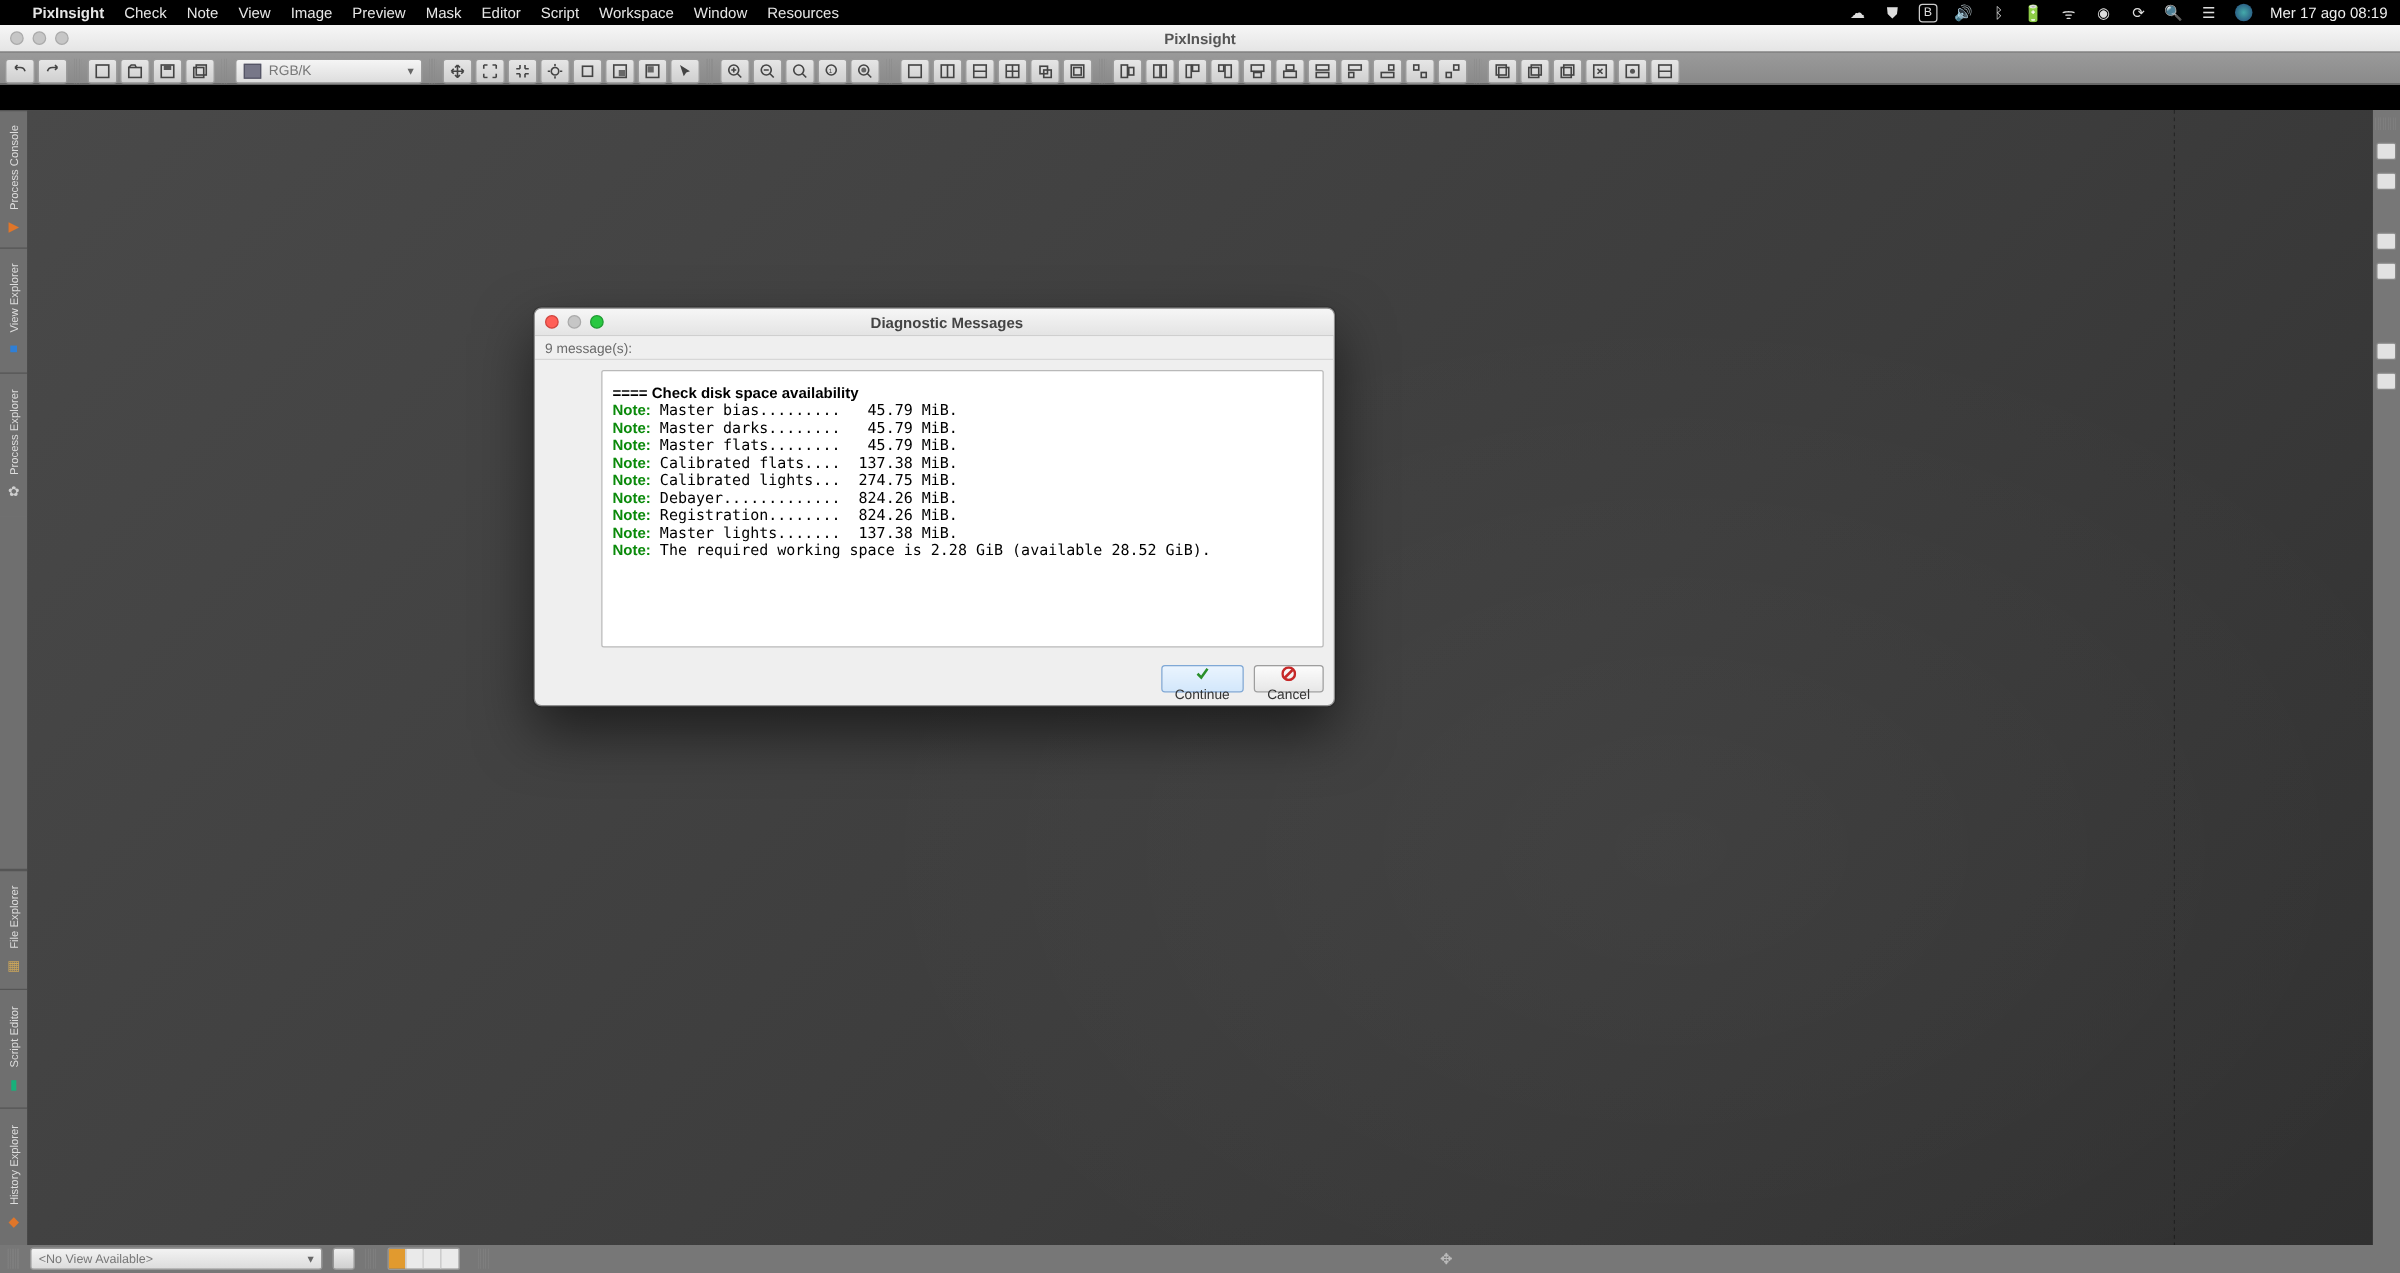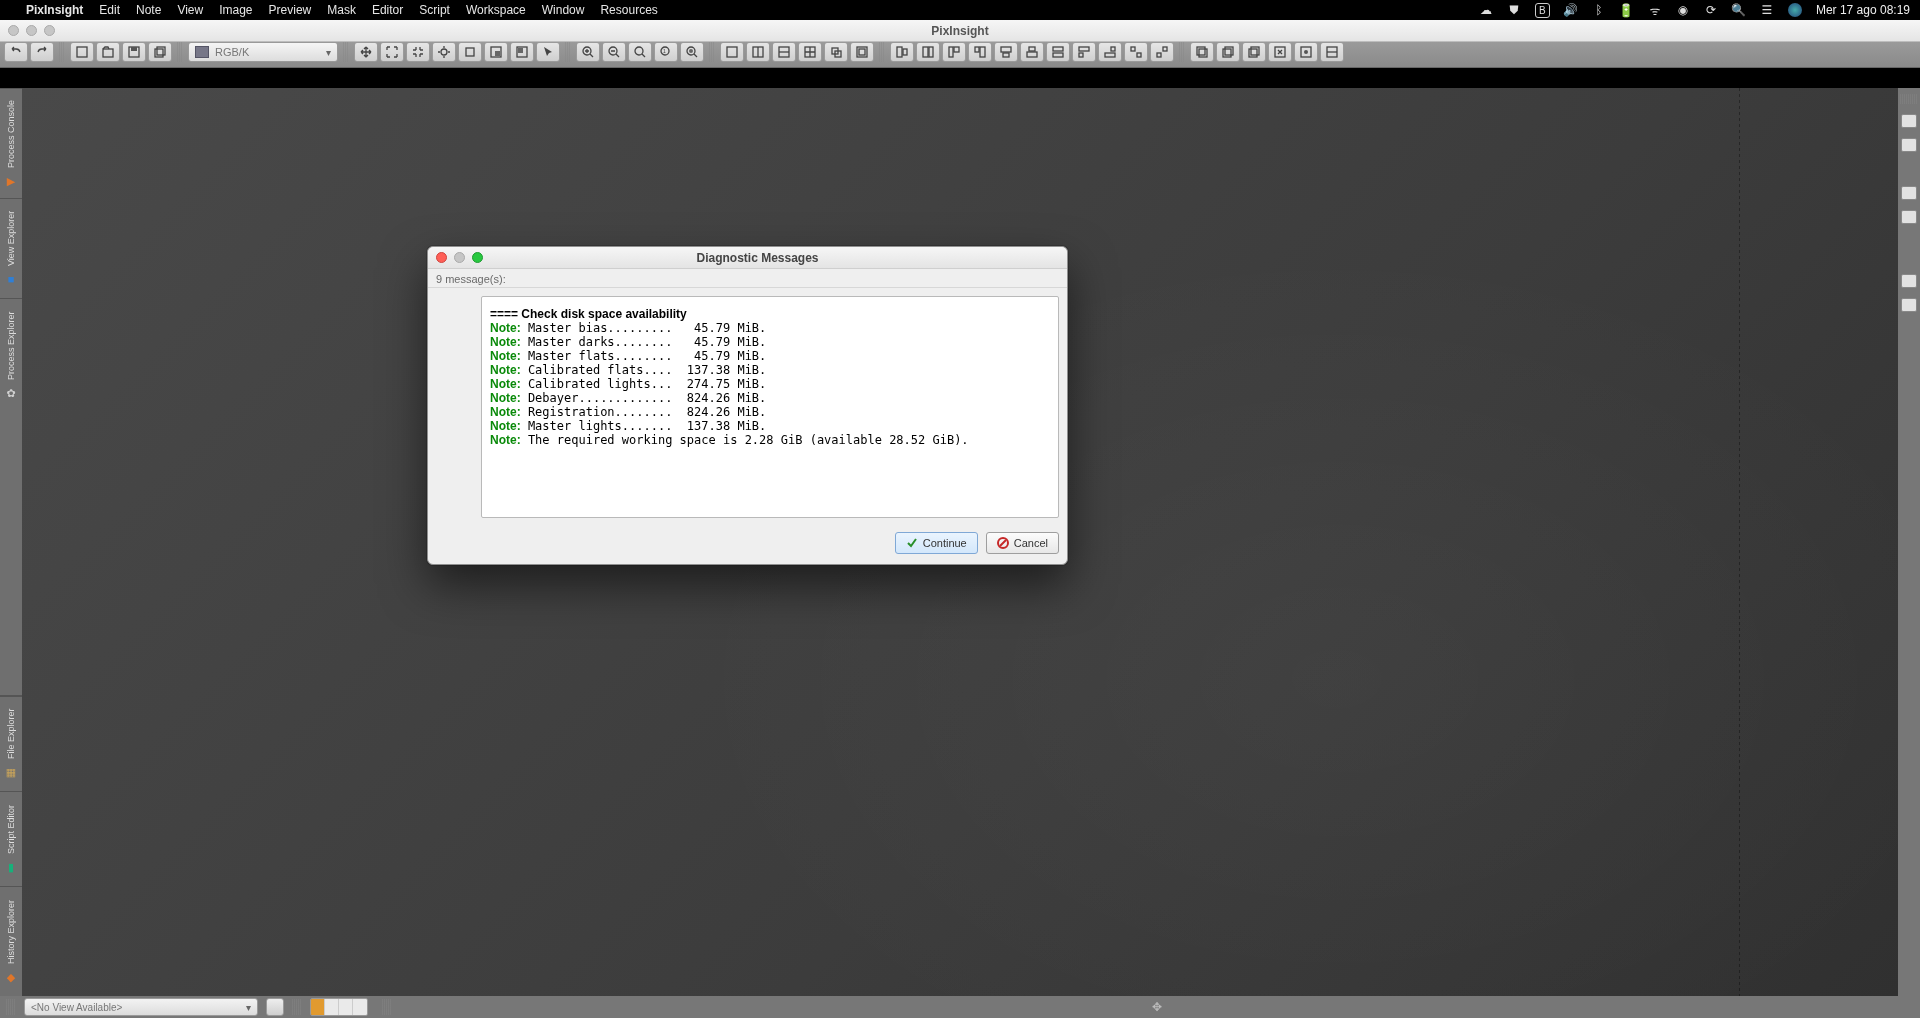--- a/index.html
+++ b/index.html
@@ -14,21 +14,21 @@
   .apple { font-size: 14px; }
 
   
   .appwin { position: absolute; top: 20px; left: 0; right: 0; bottom: 0; background: #000; }
   .app-titlebar { height: 22px; background: linear-gradient(#f6f6f6,#e5e5e5); border-bottom: 1px solid #bdbdbd; display: flex; align-items: center; position: relative; }
   .traffic { display: flex; gap: 7px; padding-left: 8px; }
   .dot { width: 11px; height: 11px; border-radius: 50%; background: #c6c6c6; border: 1px solid #aaa; }
   .app-titlebar .title { position: absolute; left: 0; right: 0; text-align: center; font-size: 12px; color: #555; font-weight: 600; pointer-events: none; }
 
   
-  .toolbar { height: 26px; background: linear-gradient(#9a9a9a,#8a8a8a); border-bottom: 1px solid #666; display: flex; align-items: flex-start; padding: 0 4px; gap: 2px; }
+  .toolbar { height: 26px; background: linear-gradient(#9a9a9a,#8a8a8a); border-bottom: 1px solid #666; display: flex; align-items: flex-end; padding: 0 4px; gap: 2px; }
   .tbtn { width: 24px; height: 20px; background: linear-gradient(#e6e6e6,#cfcfcf); border: 1px solid #9a9a9a; border-radius: 3px; display: flex; align-items: center; justify-content: center; color: #444; font-size: 11px; }
   .tsep { width: 6px; height: 20px; background: repeating-linear-gradient(90deg,#888,#888 1px,transparent 1px,transparent 2px); margin: 0 3px; opacity: .5; }
   .selector { width: 150px; height: 20px; background: linear-gradient(#f5f5f5,#ddd); border: 1px solid #999; border-radius: 3px; display: flex; align-items: center; padding: 0 6px; font-size: 11px; color: #777; position: relative; }
   .selector::after { content: "▾"; position: absolute; right: 6px; color: #666; font-size: 10px; }
   .selector .box { width: 14px; height: 12px; background: #778; border: 1px solid #556; margin-right: 6px; }
 
   
   .workspace { position: absolute; top: 68px; left: 22px; right: 22px; bottom: 22px; background: #4a4a4a; }
   .workspace::before { content:""; position:absolute; inset:0; background: radial-gradient(1200px 800px at 70% 65%, rgba(255,255,255,.035), transparent 55%), linear-gradient(135deg,#494949 0%,#3c3c3c 60%,#303030 100%); }
   .guide-v { position:absolute; top:0; bottom:0; width:1px; background: linear-gradient(#000 50%, transparent 0); background-size: 1px 6px; opacity:.35; }
@@ -62,36 +62,36 @@
   .d-red { width: 11px; height: 11px; border-radius: 50%; background: #ff5f57; border: 1px solid #d0443e; }
   .d-gray { width: 11px; height: 11px; border-radius: 50%; background: #c6c6c6; border: 1px solid #aaa; }
   .d-green { width: 11px; height: 11px; border-radius: 50%; background: #28c840; border: 1px solid #1f9b32; }
   .dlg-titlebar .title { position: absolute; left: 0; right: 0; text-align: center; font-size: 12px; font-weight: 700; color: #444; pointer-events: none; padding-left: 20px; }
   .dlg-sub { font-size: 11px; color: #6a6a6a; padding: 4px 8px 2px; border-bottom: 1px solid #d7d7d7; }
   .dlg-body { padding: 8px; margin-left: 45px; }
   .console { background: #fff; border: 1px solid #b9b9b9; border-radius: 2px; height: 222px; padding: 10px 8px 8px; font-family: "Menlo","Consolas",monospace; font-size: 12px; line-height: 14px; color: #000; white-space: pre; overflow: hidden; }
   .console .hdr { font-weight: 700; }
   .console .note { color: #0a8a0a; font-weight: 700; }
   .dlg-buttons { display: flex; justify-content: flex-end; gap: 8px; padding: 6px 8px 10px; }
-  .btn { height: 22px; padding: 0 10px; font-size: 11px; display: inline-flex; align-items: center; gap: 5px; border: 1px solid #9e9e9e; border-radius: 3px; background: linear-gradient(#fcfcfc,#e7e7e7); color: #333; }
+  .btn { height: 22px; padding: 0 10px; font-size: 11px; display: inline-flex; align-items: center; gap: 5px; border: 1px solid #9e9e9e; border-radius: 3px; background: linear-gradient(#fcfcfc,#e7e7e7); color: #333; flex-direction: column; }
   .btn.primary { background: linear-gradient(#eaf4fe,#d3e7fb); border-color: #7fa8d6; }
   .ico-ok { width: 12px; height: 12px; display:inline-flex; align-items:center; justify-content:center; }
   .ico-no { width: 12px; height: 12px; display:inline-flex; align-items:center; justify-content:center; }
 
   
   .s { stroke: #444; stroke-width: 1.3; fill: none; }
 </style>
 </head>
 <body>
 
 <div class="menubar">
   <div class="left">
     <span class="apple"></span>
     <span class="app">PixInsight</span>
-    <span>Edit</span>
+    <span>Check</span>
     <span>Note</span>
     <span>View</span>
     <span>Image</span>
     <span>Preview</span>
     <span>Mask</span>
     <span>Editor</span>
     <span>Script</span>
     <span>Workspace</span>
     <span>Window</span>
     <span>Resources</span>

